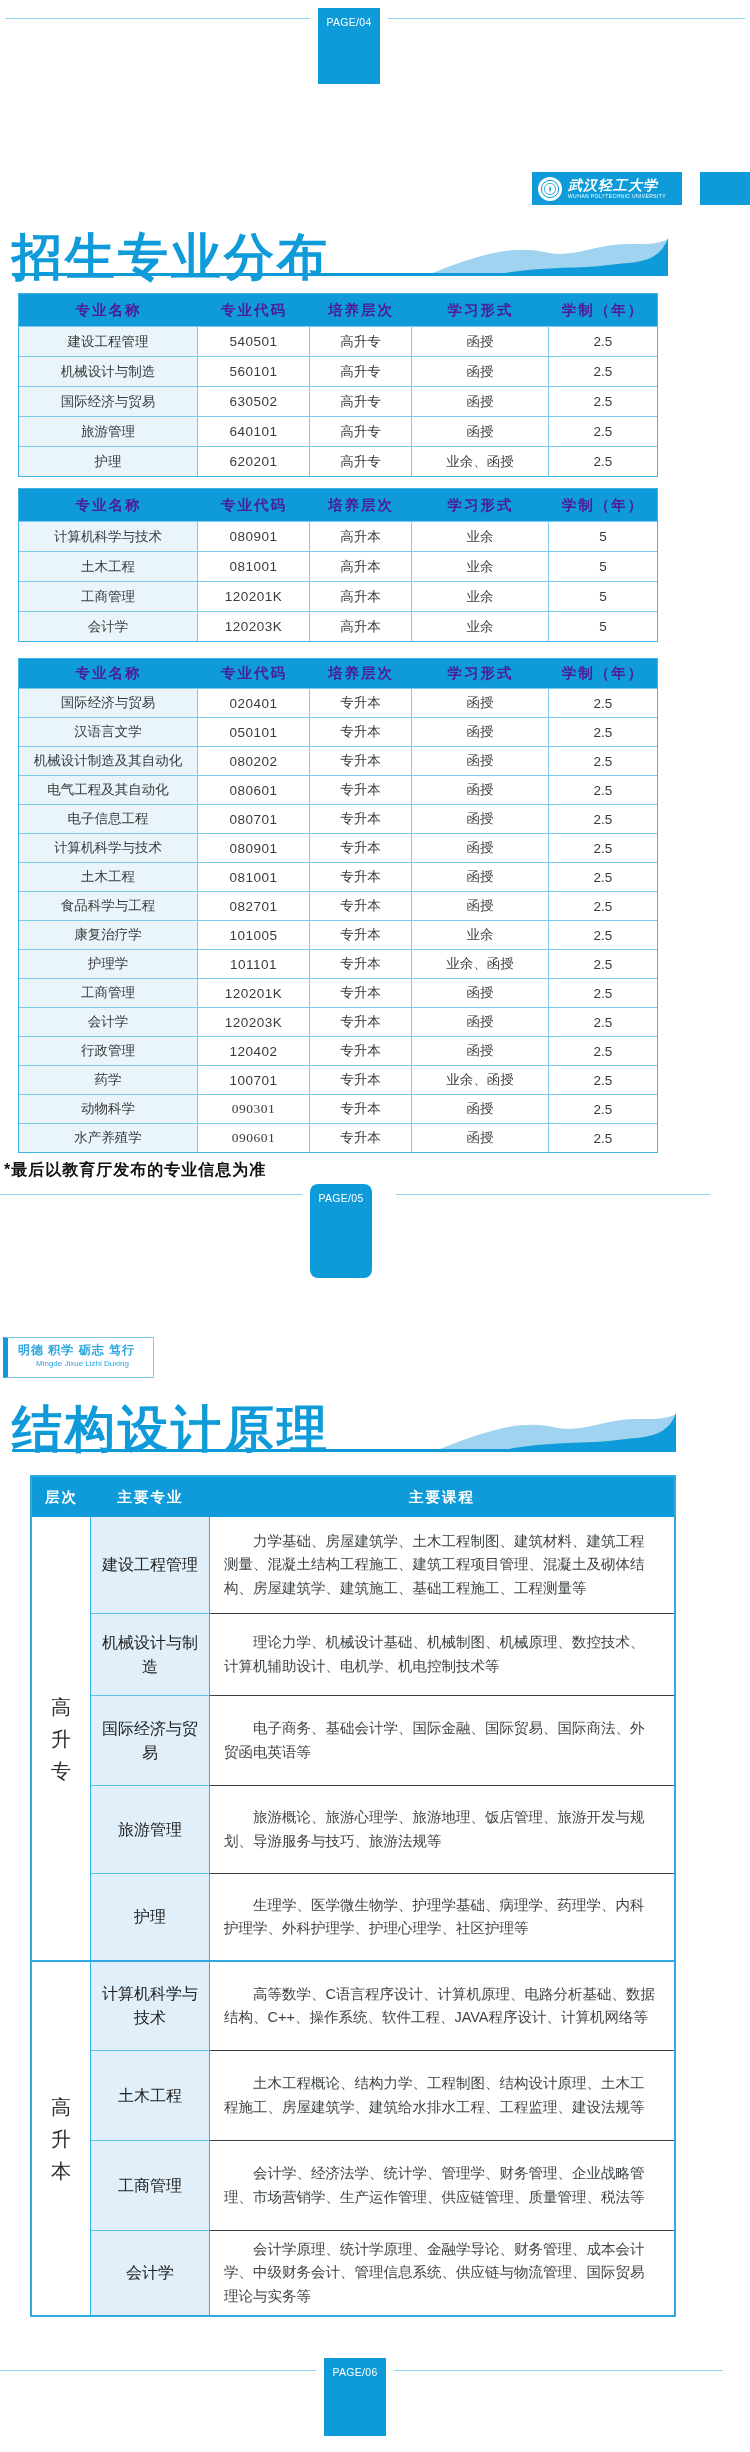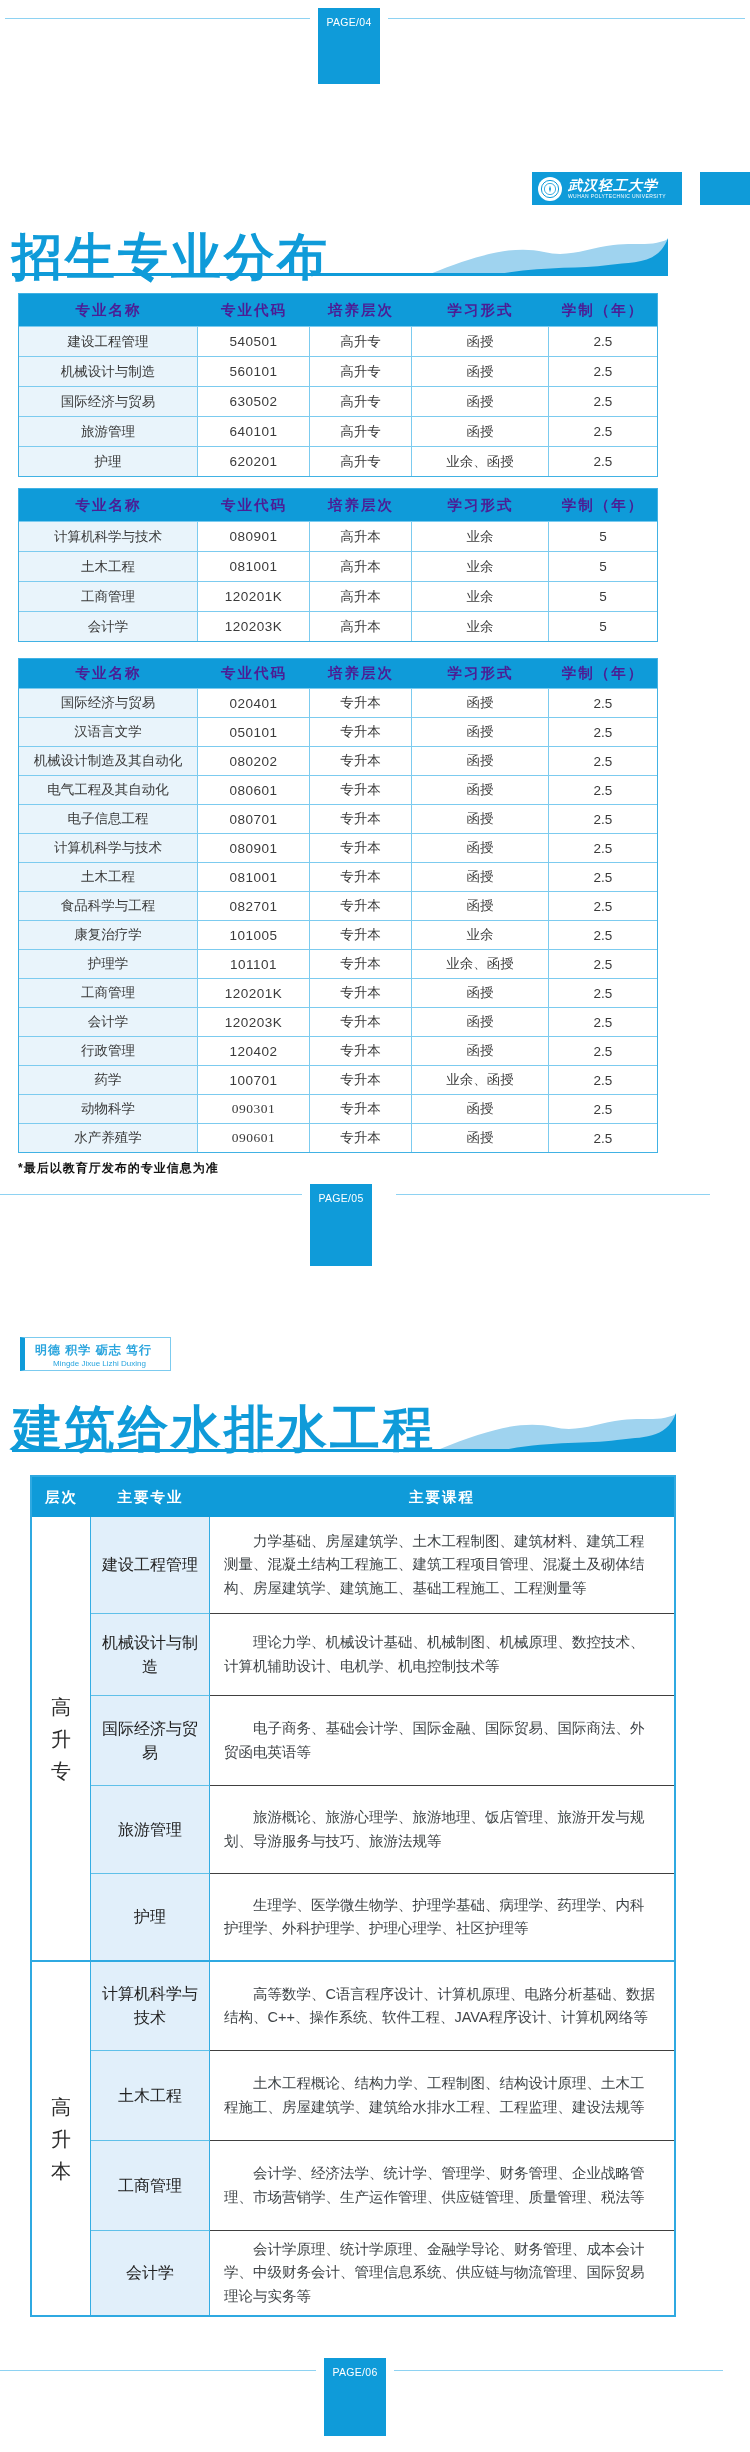--- a/index.html
+++ b/index.html
@@ -32,24 +32,24 @@
   .adm-row>div{border-right:1px solid #7ccbef;border-top:1px solid #7ccbef;display:flex;
                align-items:center;justify-content:center;font-size:13.5px;color:#3a3a3a;}
   .adm-row>div:last-child{border-right:none;}
   .adm-head{background:#0f9bd9;height:32px;}
   .adm-head>div{border:none;color:#4c1d95;font-weight:bold;font-size:14.5px;letter-spacing:2px;}
   .t3 .adm-row{height:29px;}
   .col-name{background:#e9f4fb;}
   .code{letter-spacing:.5px;color:#4a4a4a;}
   .serif-code{font-family:"Liberation Serif","DejaVu Serif",serif;}
 
-  .footnote{position:absolute;left:18px;top:1160px;font-size:12px;font-weight:bold;color:#111;letter-spacing:1px;}
-
-  
-  .motto{position:absolute;left:20px;top:1337px;width:151px;height:34px;border:1px solid #7ccbef;
+  .footnote{position:absolute;left:4px;top:1160px;font-size:16px;font-weight:bold;color:#111;letter-spacing:1px;}
+
+  
+  .motto{position:absolute;left:3px;top:1337px;width:151px;height:41px;border:1px solid #7ccbef;
          border-left:5px solid #0f9bd9;box-sizing:border-box;padding:4px 0 0 10px;}
   .motto-zh{color:#2aa5de;font-size:12px;font-weight:bold;letter-spacing:1px;}
   .motto-py{color:#2aa5de;font-size:8px;margin-left:18px;}
 
   
   .course-table{position:absolute;left:30px;top:1475px;width:646px;border:2px solid #2fa9e1;
                 box-sizing:border-box;background:#fff;}
   .course-head{display:grid;grid-template-columns:59px 119px 464px;background:#0f9bd9;height:40px;align-items:center;}
   .course-head>div{color:#fff;font-weight:bold;font-size:14.5px;letter-spacing:2px;text-align:center;}
   .group{display:grid;grid-template-columns:59px 119px 464px;}
@@ -300,30 +300,30 @@
       <div>专升本</div>
       <div>函授</div>
       <div>2.5</div>
     </div>
   </div>
 
   <div class="footnote">*最后以教育厅发布的专业信息为准</div>
 
   <div class="hr-line" style="left:0px;top:1194px;width:302px;"></div>
   <div class="hr-line" style="left:396px;top:1194px;width:314px;"></div>
-  <div class="page-box" style="left:310px;top:1184px;height:82px;">
+  <div class="page-box" style="left:310px;top:1184px;height:94px;border-radius:8px;">
     <span>PAGE/05</span>
   </div>
 
   <div class="motto">
     <div class="motto-zh">明德 积学 砺志 笃行</div>
     <div class="motto-py">Mingde Jixue Lizhi Duxing</div>
   </div>
 
-  <div class="sec-title" style="left:12px;top:1402px;">建筑给水排水工程</div>
+  <div class="sec-title" style="left:12px;top:1402px;">结构设计原理</div>
   <svg class="sec-wave" style="left:440px;top:1413px;" width="236" height="36" viewBox="0 0 240 36" preserveAspectRatio="none">
     <path d="M0,36 C50,16 85,7 115,14 C140,20 160,10 185,7 C205,4.5 225,9 240,1 L240,36 Z" fill="#9fd3ef"></path>
     <path d="M70,36 C115,28 150,31 180,27 C205,23.5 230,27 240,0 L240,36 Z" fill="#0f9bd9"></path>
   </svg>
   <div class="sec-rule" style="left:12px;top:1449px;width:664px;"></div>
 
   <div class="course-table">
     <div class="course-head">
       <div>层次</div>
       <div>主要专业</div>

